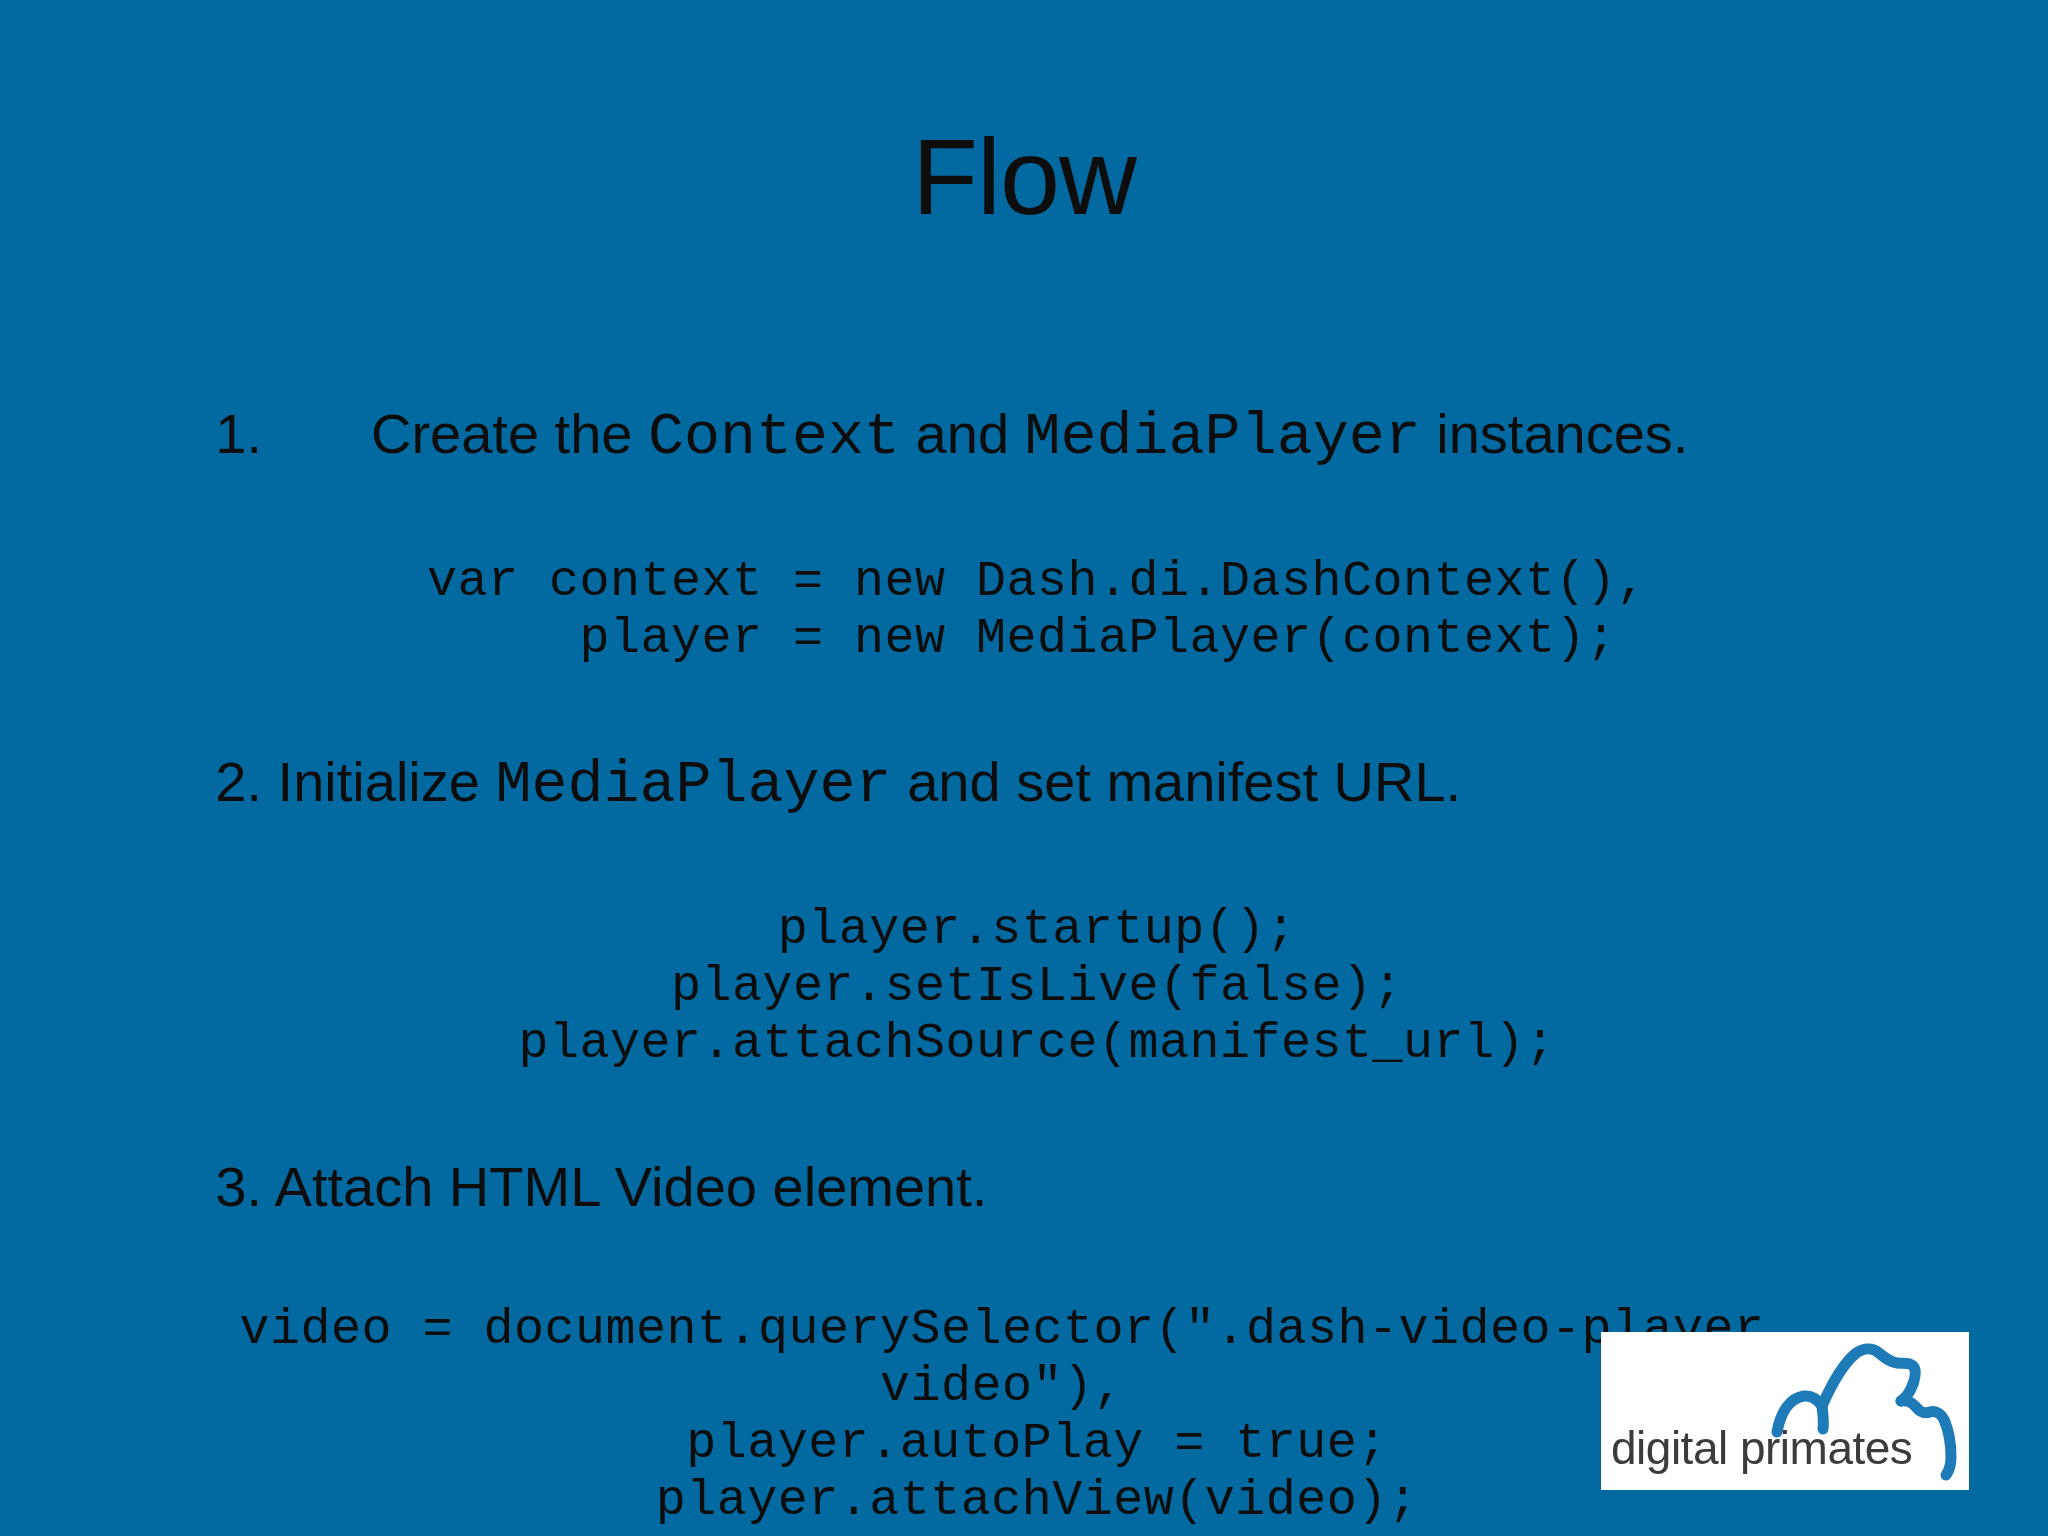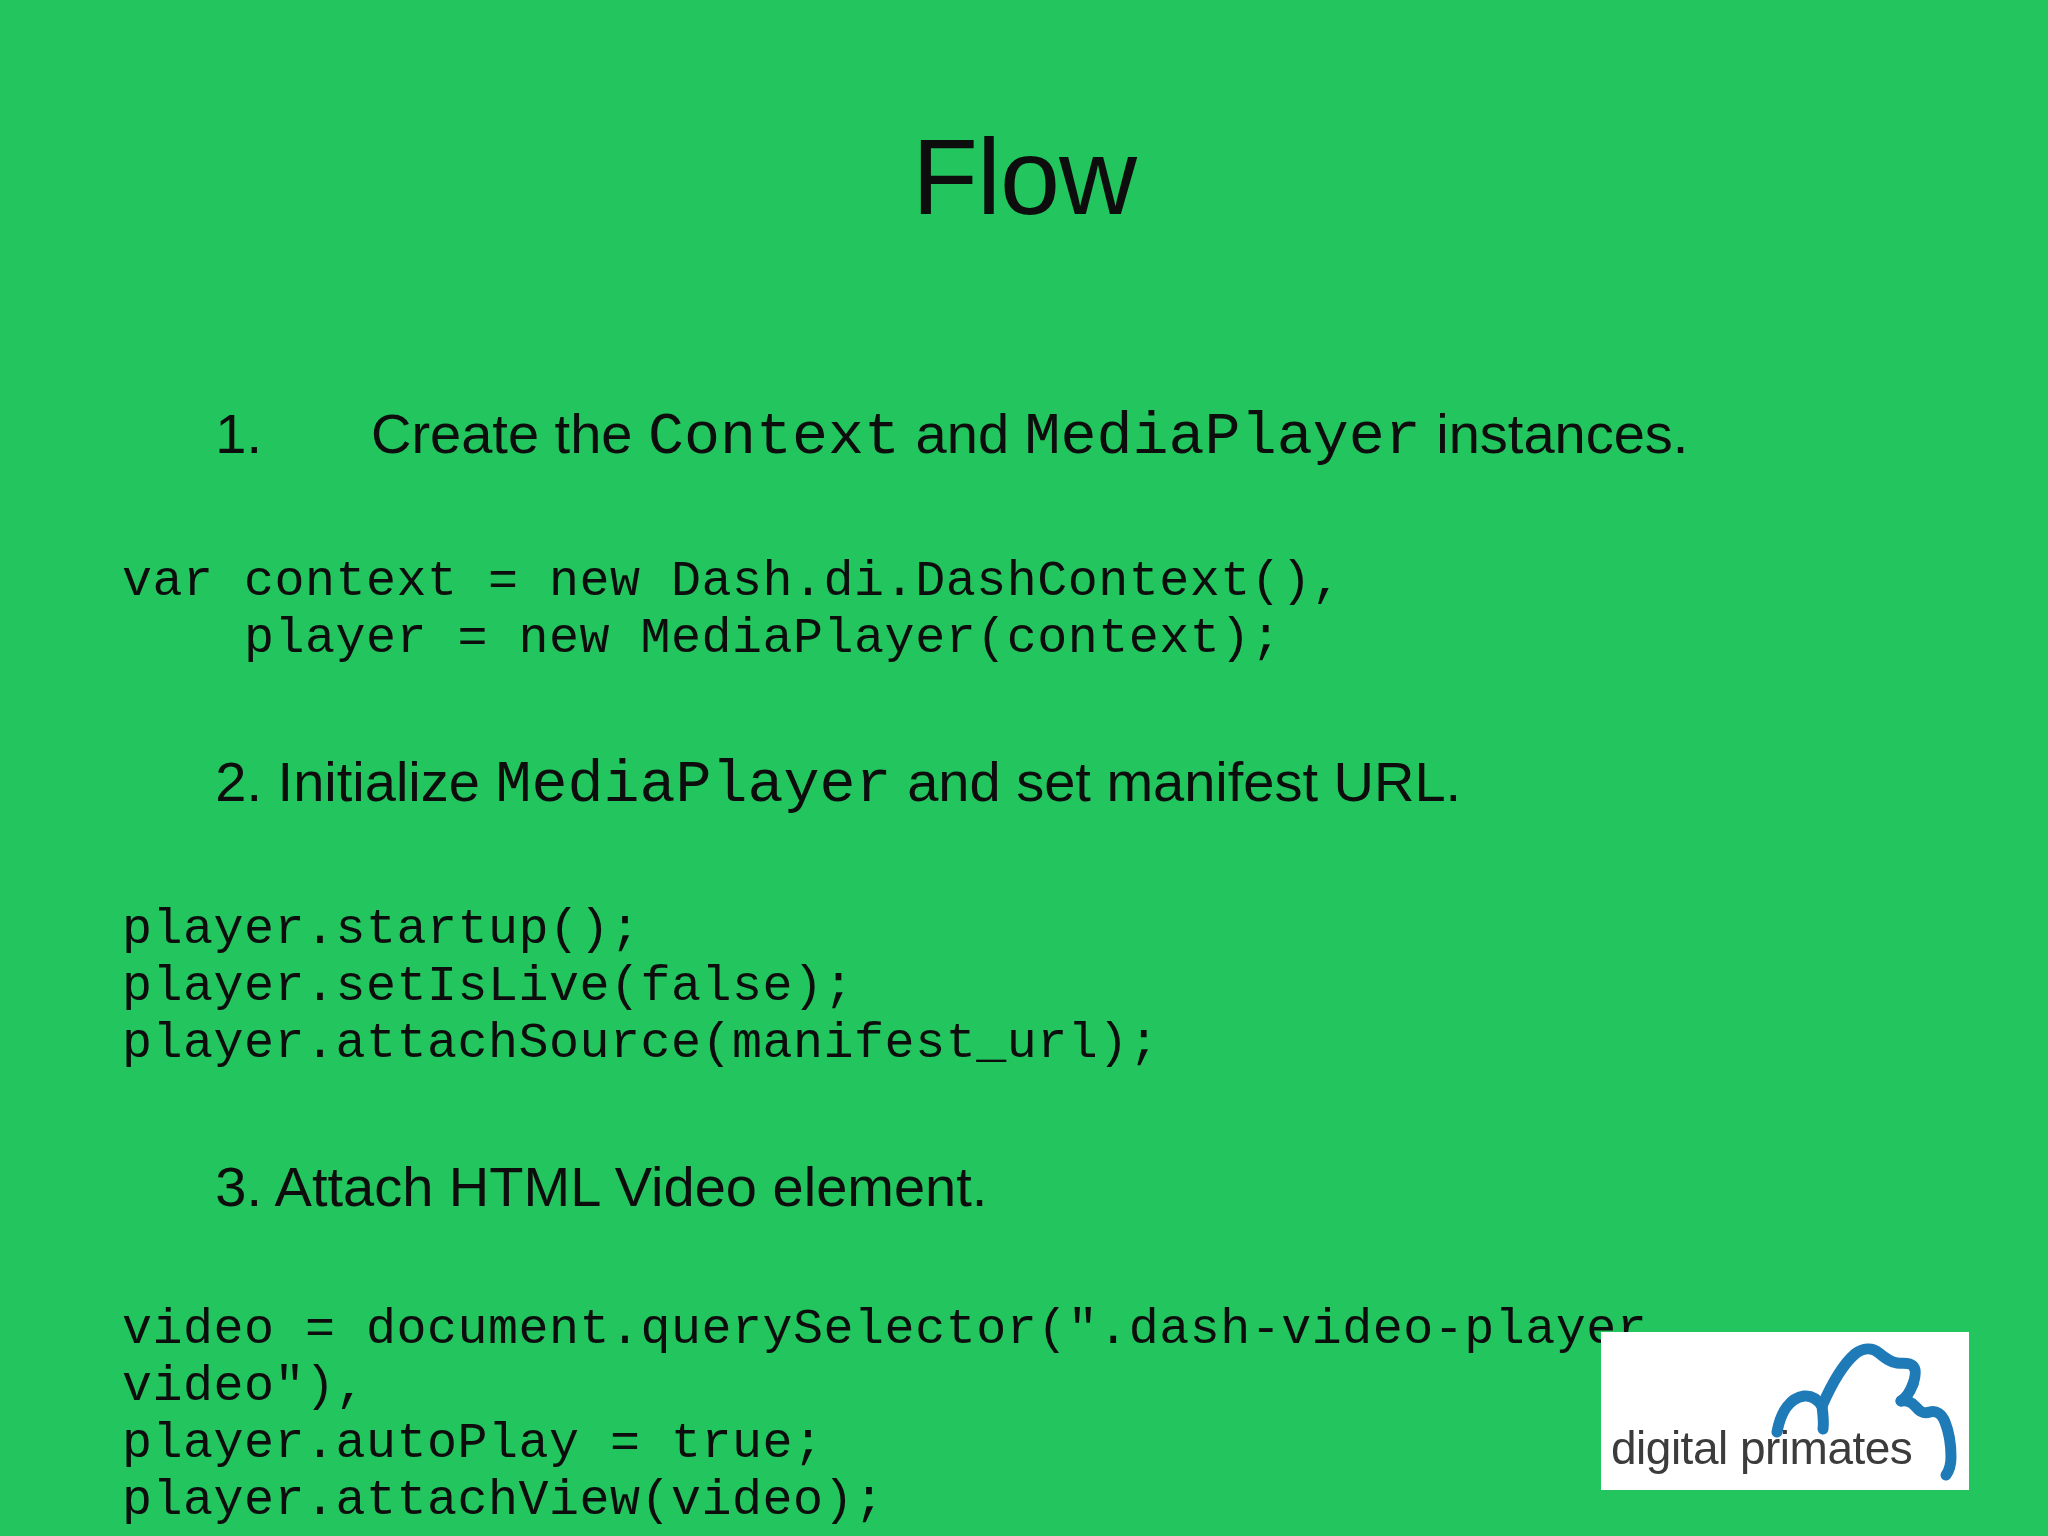--- a/index.html
+++ b/index.html
@@ -9,21 +9,21 @@
   body {
     width: 2048px;
     height: 1536px;
     overflow: hidden;
     font-family: "Liberation Sans", sans-serif;
   }
   #slide {
     position: relative;
     width: 2048px;
     height: 1536px;
-    background: #22c55e;
+    background: #0369a1;
     box-sizing: border-box;
   }
 
   
   #slide-title {
     position: absolute;
     left: 0;
     top: 118px;
     width: 2048px;
     text-align: center;
@@ -60,20 +60,21 @@
 
   .code-line {
     font-family: "Liberation Mono", "DejaVu Sans Mono", monospace;
     font-weight: 400;
     font-size: 50px;
     line-height: 1.14;
     color: #0d0d0d;
     white-space: pre;
     margin: 0;
     letter-spacing: 0.5px;
+    text-align: center;
   }
   .code-line.wrapped {
     white-space: pre-wrap;
     max-width: 1760px;
   }
 
   .gap-sm { height: 10px; }
   .gap-md { height: 16px; }
 
   

